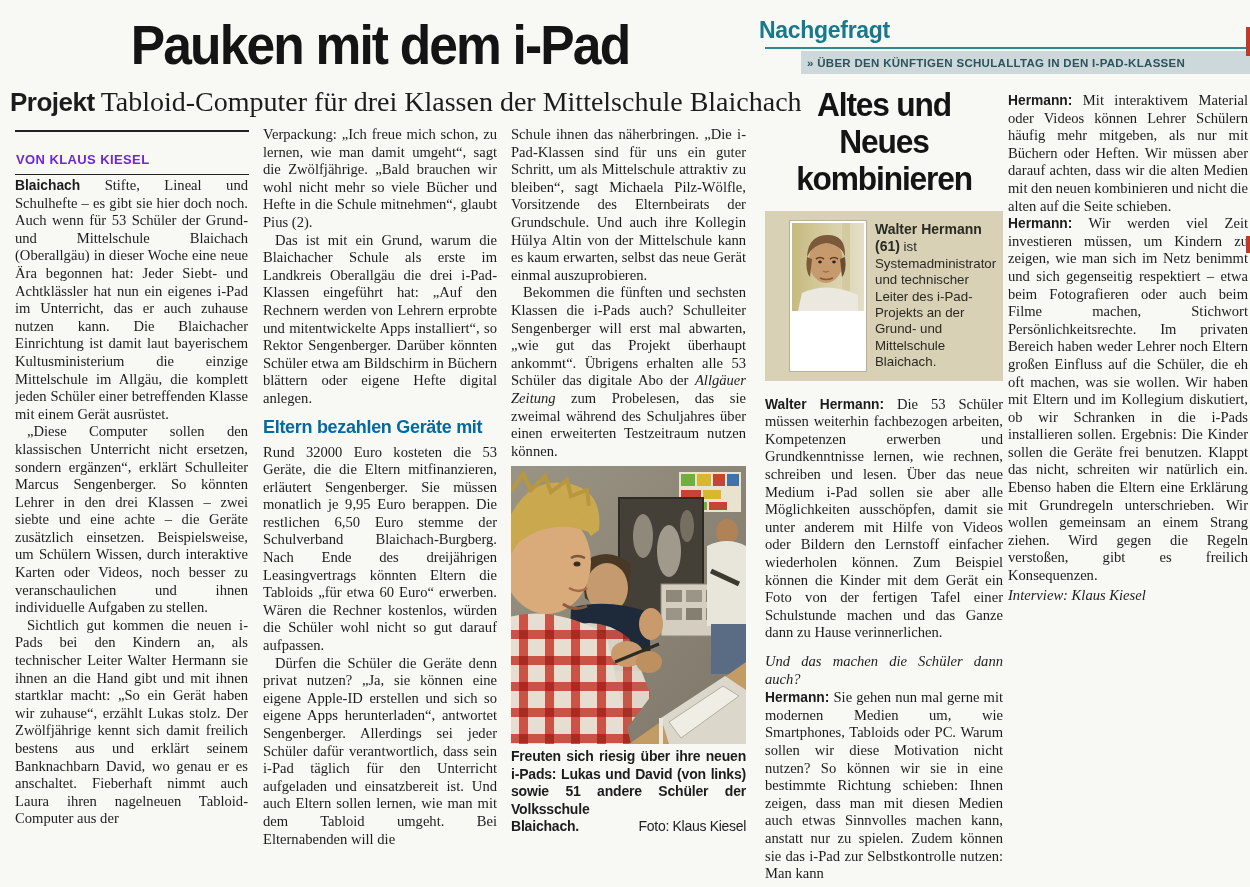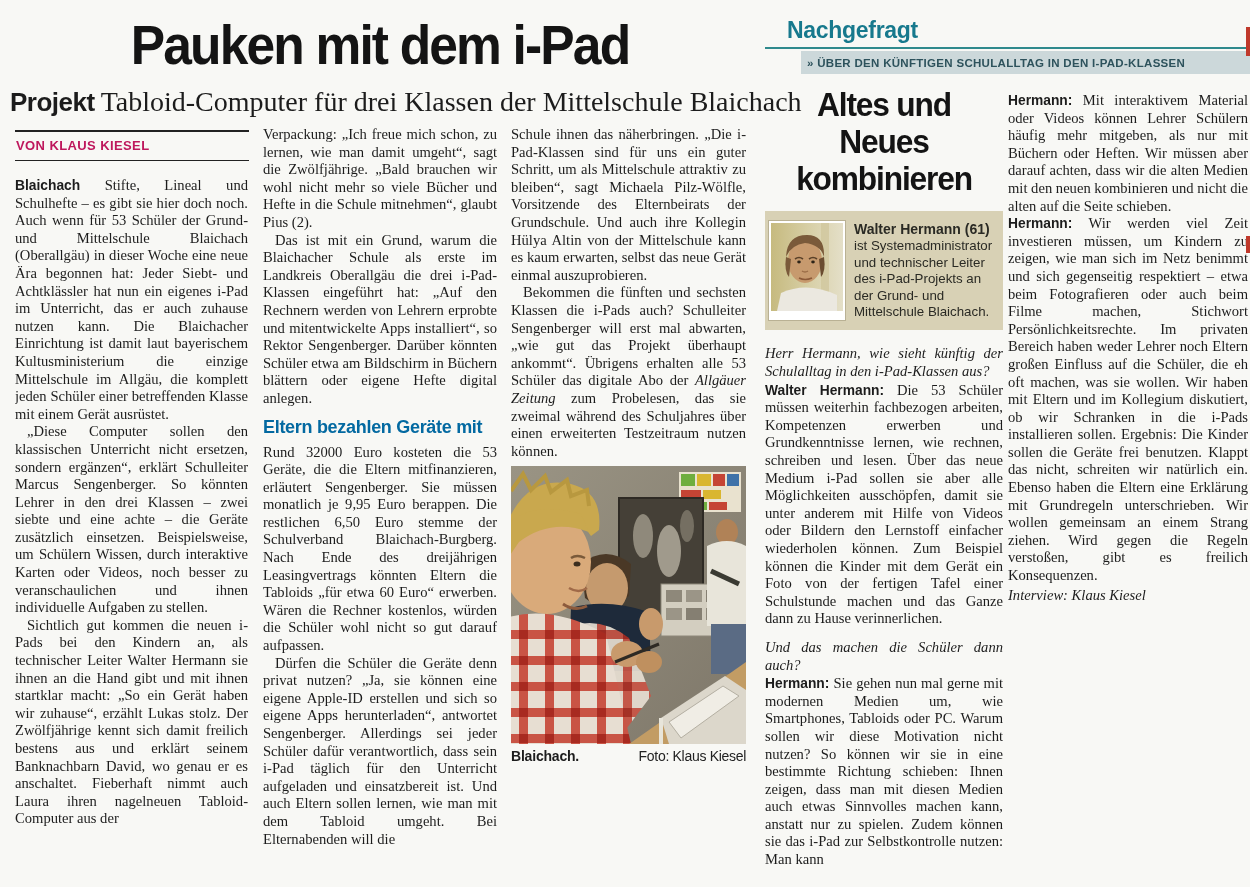--- a/index.html
+++ b/index.html
@@ -19,23 +19,23 @@
     position:absolute; left:10px; top:86px; width:740px;
     text-align:center; font-size:28px; white-space:nowrap;
   }
   .subtitle-row .kicker-bold{
     font-family:"Liberation Sans", sans-serif; font-weight:bold;
     font-size:26px; letter-spacing:-.5px; margin-right:6px;
   }
   .byline{
     position:absolute; left:15px; top:130px; width:233px;
     border-top:2px solid #222; border-bottom:1px solid #222;
-    padding:6px 0 7px 1px;
-    font-family:"Liberation Sans", sans-serif; font-weight:bold;
-    font-size:13px; letter-spacing:.4px; color:#be185d;
+    padding:20px 0 7px 1px;
+    font-family:"Liberation Sans", sans-serif; font-weight:bold;
+    font-size:13px; letter-spacing:.4px; color:#6d28d9;
   }
   .col{position:absolute; overflow:hidden;}
   #col1{left:15px;  top:177px; width:233px; height:705px;}
   #col2{left:263px; top:126px; width:234px; height:756px;}
   #col3{left:511px; top:126px; width:235px; height:756px;}
   .col p{margin:0; font-size:14.6px; line-height:17.6px; text-align:justify;}
   .col p.ind{text-indent:12px;}
   .lead{font-family:"Liberation Sans", sans-serif; font-weight:bold; font-size:13.8px;}
   .subhead{
     font-family:"Liberation Sans", sans-serif; font-weight:bold;
@@ -50,42 +50,42 @@
     text-align:justify; margin-top:3px;
   }
   .caption-last{
     display:flex; justify-content:space-between;
     font-family:"Liberation Sans", sans-serif; font-size:14px; line-height:17.5px;
   }
   .caption-last .cap-left{font-weight:bold; letter-spacing:-.2px;}
   .caption-last .credit{font-weight:normal; letter-spacing:-.3px; color:#222;}
   
   .section-label{
-    position:absolute; left:787px; top:17px;
+    position:absolute; left:759px; top:17px;
     font-family:"Liberation Sans", sans-serif; font-weight:bold;
     font-size:23px; letter-spacing:-.3px; color:#17798d;
   }
   .teal-rule{position:absolute; left:765px; top:47px; width:485px; height:2px; background:#2f8a8d;}
   .kicker-bar{
     position:absolute; left:765px; top:51px; width:485px; height:23px;
     background:#ccd8da; display:flex; align-items:center;
     font-family:"Liberation Sans", sans-serif; font-weight:bold;
     font-size:11.5px; letter-spacing:.3px; color:#2d525c; padding-left:6px;
     box-sizing:border-box;
     margin-left:36px;
   }
   #intcol1{left:765px; top:84px;  width:238px; height:803px;}
   #intcol2{left:1008px; top:92px; width:240px; height:795px;}
   .int-headline{
     text-align:center; font-family:"Liberation Sans", sans-serif;
     font-weight:bold; font-size:33px; line-height:37px; letter-spacing:-1.2px;
     color:#141414; margin:2px 0 14px 0; transform:scaleX(.96); transform-origin:center;
   }
   .bio-box{
-    background:#d8d1b5; padding:10px 4px; display:flex; gap:9px;
+    background:#d8d1b5; padding:10px 25px; display:flex; gap:9px;
     margin-bottom:15px;
   }
   .bio-photo{flex:0 0 auto; background:#fff; padding:2px; outline:1px solid #b9b194;}
   .bio-photo svg{display:block;}
   .bio-text{
     font-family:"Liberation Sans", sans-serif; font-size:13.3px;
     line-height:16.4px; color:#2a2a24;
   }
   .bio-name{font-weight:bold; font-size:14px;}
   .q{font-style:italic; margin:11px 0 1px 0 !important;}
@@ -187,20 +187,21 @@
       <ellipse cx="116" cy="188" rx="16" ry="13" fill="#c89a6c"></ellipse>
       <ellipse cx="138" cy="196" rx="13" ry="11" fill="#bf905f"></ellipse>
       <path d="M104 196 L148 178" stroke="#2e2a24" stroke-width="3"></path>
 
       <polygon points="118,278 235,196 235,278" fill="#c29c64"></polygon>
       <polygon points="150,252 214,210 235,224 235,278 158,278" fill="#dcd7cb"></polygon>
       <polygon points="158,256 212,220 228,230 170,272" fill="#f0ede5" stroke="#b4afa2"></polygon>
       <path d="M150 252 L150 278" stroke="#e8e5da" stroke-width="4"></path>
     </svg>
 
+    <div class="caption">Freuten sich riesig über ihre neuen i-Pads: Lukas und David (von links) sowie 51 andere Schüler der Volksschule</div>
     <div class="caption-last">
       <span class="cap-left">Blaichach.</span>
       <span class="credit">Foto: Klaus Kiesel</span>
     </div>
   </div>
 
   <div class="section-label">Nachgefragt</div>
   <div class="teal-rule"></div>
   <div class="kicker-bar">» ÜBER DEN KÜNFTIGEN SCHULALLTAG IN DEN I-PAD-KLASSEN</div>
 
@@ -233,21 +234,20 @@
           <path d="M31 48 Q34 50 37 48" stroke="#9a6c46" stroke-width="1.4" fill="none"></path>
           <path d="M28 55 Q34 58 41 55" stroke="#8c5a38" stroke-width="1.6" fill="none"></path>
         </svg>
       </div>
       <div class="bio-text">
         <span class="bio-name">Walter Hermann (61)</span>
         <span>ist Systemadministrator und technischer Leiter des i-Pad-Projekts an der Grund- und Mittelschule Blaichach.</span>
       </div>
     </div>
 
-    <p class="q">Herr Hermann, wie sieht künftig der Schulalltag in den i-Pad-Klassen aus?</p>
     <p><span class="lead">Walter Hermann:</span><span> Die 53 Schüler müssen weiterhin fachbezogen arbeiten, Kompetenzen erwerben und Grundkenntnisse lernen, wie rechnen, schreiben und lesen. Über das neue Medium i-Pad sollen sie aber alle Möglichkeiten ausschöpfen, damit sie unter anderem mit Hilfe von Videos oder Bildern den Lernstoff einfacher wiederholen können. Zum Beispiel können die Kinder mit dem Gerät ein Foto von der fertigen Tafel einer Schulstunde machen und das Ganze dann zu Hause verinnerlichen.</span></p>
     <p class="q">Und das machen die Schüler dann auch?</p>
     <p><span class="lead">Hermann:</span><span> Sie gehen nun mal gerne mit modernen Medien um, wie Smartphones, Tabloids oder PC. Warum sollen wir diese Motivation nicht nutzen? So können wir sie in eine bestimmte Richtung schieben: Ihnen zeigen, dass man mit diesen Medien auch etwas Sinnvolles machen kann, anstatt nur zu spielen. Zudem können sie das i-Pad zur Selbstkontrolle nutzen: Man kann</span></p>
   </div>
 
   <div id="intcol2" class="col">
     <p><span class="lead">Hermann:</span><span> Mit interaktivem Material oder Videos können Lehrer Schülern häufig mehr mitgeben, als nur mit Büchern oder Heften. Wir müssen aber darauf achten, dass wir die alten Medien mit den neuen kombinieren und nicht die alten auf die Seite schieben.</span></p>
     <p><span class="lead">Hermann:</span><span> Wir werden viel Zeit investieren müssen, um Kindern zu zeigen, wie man sich im Netz benimmt und sich gegenseitig respektiert – etwa beim Fotografieren oder auch beim Filme machen, Stichwort Persönlichkeitsrechte. Im privaten Bereich haben weder Lehrer noch Eltern großen Einfluss auf die Schüler, die eh oft machen, was sie wollen. Wir haben mit Eltern und im Kollegium diskutiert, ob wir Schranken in die i-Pads installieren sollen. Ergebnis: Die Kinder sollen die Geräte frei benutzen. Klappt das nicht, schreiten wir natürlich ein. Ebenso haben die Eltern eine Erklärung mit Grundregeln unterschrieben. Wir wollen gemeinsam an einem Strang ziehen. Wird gegen die Regeln verstoßen, gibt es freilich Konsequenzen.</span></p>
     <p class="interview-credit">Interview: Klaus Kiesel</p>
   </div>

